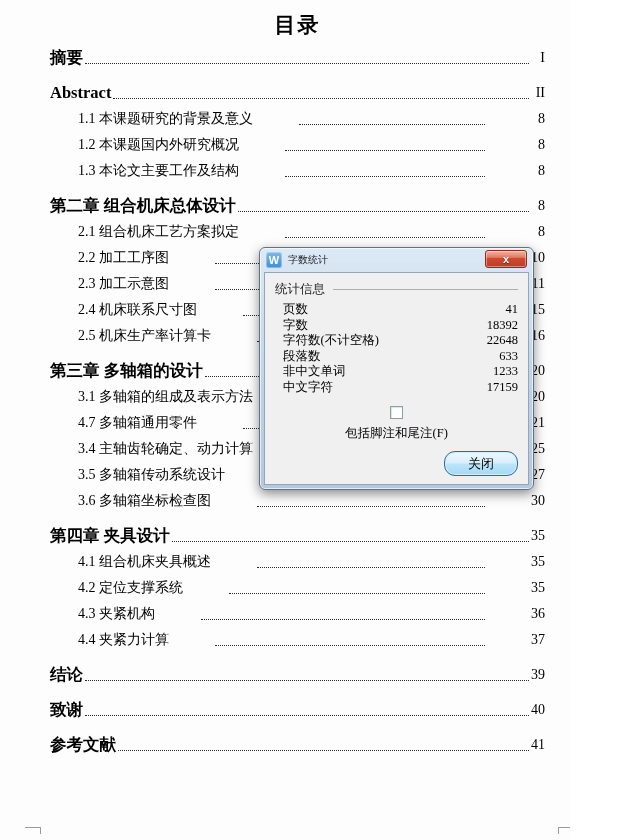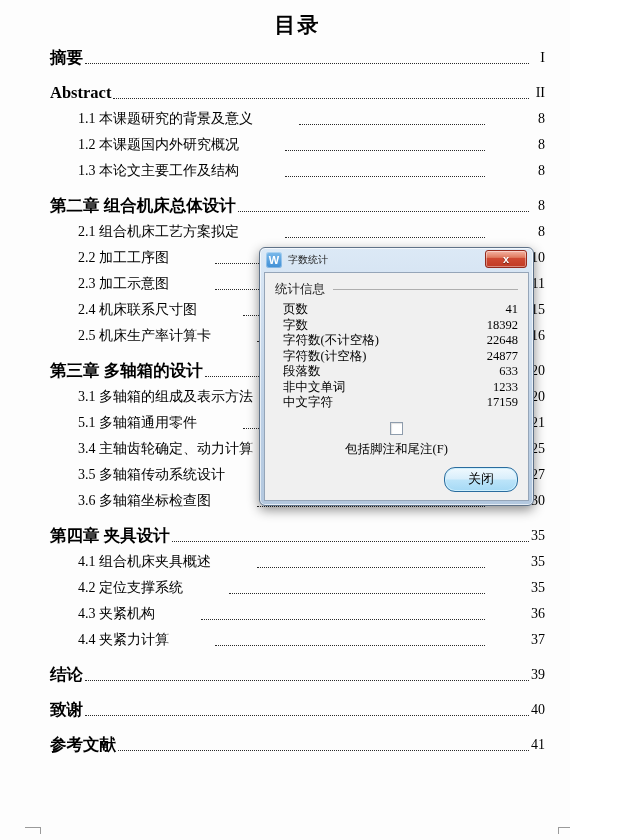--- a/index.html
+++ b/index.html
@@ -202,21 +202,21 @@
         <span class="toc-text">第三章 多轴箱的设计</span>
         <span class="leader"></span>
         <span class="toc-page">20</span>
       </div>
       <div class="toc-row lvl2">
         <span class="toc-text">3.1 多轴箱的组成及表示方法</span>
         <span class="leader"></span>
         <span class="toc-page">20</span>
       </div>
       <div class="toc-row lvl2">
-        <span class="toc-text">5.1 多轴箱通用零件</span>
+        <span class="toc-text">4.7 多轴箱通用零件</span>
         <span class="leader"></span>
         <span class="toc-page">21</span>
       </div>
       <div class="toc-row lvl2">
         <span class="toc-text">3.4 主轴齿轮确定、动力计算</span>
         <span class="leader"></span>
         <span class="toc-page">25</span>
       </div>
       <div class="toc-row lvl2">
         <span class="toc-text">3.5 多轴箱传动系统设计</span>
@@ -291,24 +291,20 @@
           </div>
           <div class="stat-row">
             <span>字数</span>
             <span>18392</span>
           </div>
           <div class="stat-row">
             <span>字符数(不计空格)</span>
             <span>22648</span>
           </div>
           <div class="stat-row">
-            <span>字符数(计空格)</span>
-            <span>24877</span>
-          </div>
-          <div class="stat-row">
             <span>段落数</span>
             <span>633</span>
           </div>
           <div class="stat-row">
             <span>非中文单词</span>
             <span>1233</span>
           </div>
           <div class="stat-row">
             <span>中文字符</span>
             <span>17159</span>

